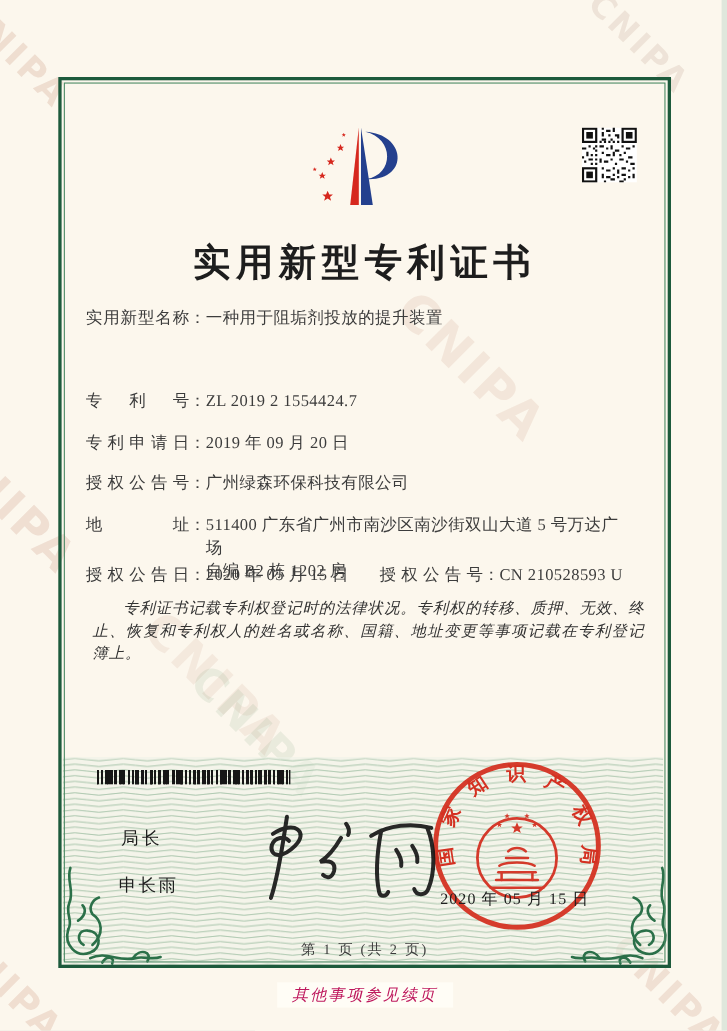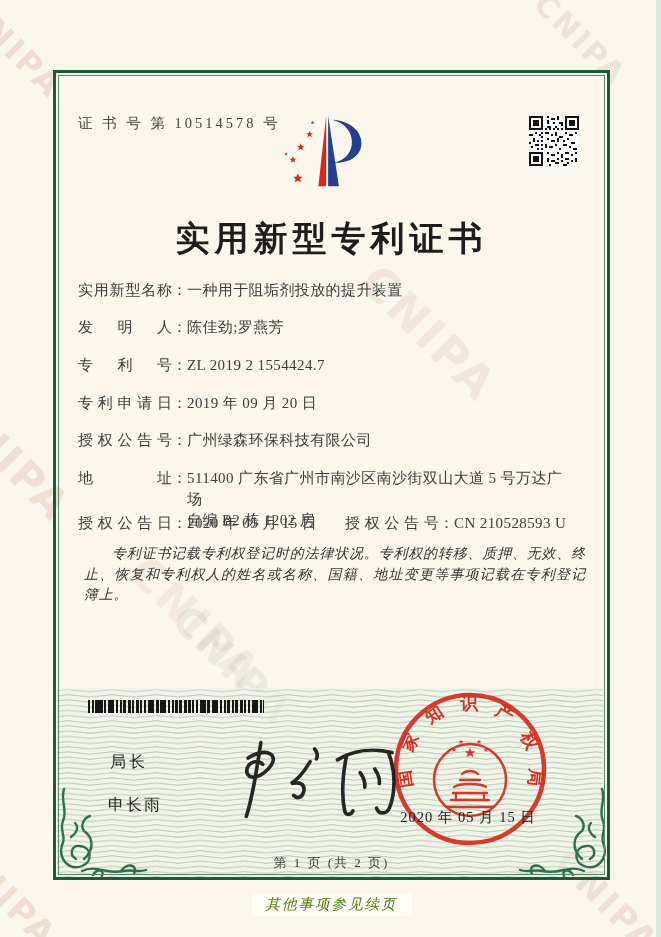--- a/index.html
+++ b/index.html
@@ -65,21 +65,21 @@
   
   .seal{position:absolute;left:390px;top:690px;z-index:5;}
   .seal-date{position:absolute;left:392px;top:808px;width:152px;text-align:center;font-size:14.5px;
              letter-spacing:1px;color:#202020;z-index:6;}
 
   
   .page-indicator{position:absolute;left:53px;top:854px;width:557px;text-align:center;font-size:13px;
                   letter-spacing:2px;color:#3d3d3d;z-index:5;}
   .continuation{position:absolute;left:53px;top:893px;width:557px;text-align:center;z-index:5;}
   .continuation span{display:inline-block;background:#fffdf6;padding:2px 14px;font-size:14.5px;
-                     font-style:italic;letter-spacing:2px;color:#4d7c0f;}
+                     font-style:italic;letter-spacing:2px;color:#be185d;}
 </style>
 </head>
 <body>
 
 <div class="page">
 
   <div class="edge-strip"></div>
 
   <div class="wm wm1">CNIPA</div>
   <div class="wm wm2">CNIPA</div>
@@ -119,21 +119,20 @@
       <path d="M25,84 C40,77 50,88 66,84 C74,82 81,86 89,83"></path>
       <path d="M64,84 C70,75 82,78 77,87"></path>
       <path d="M27,72 C38,62 36,50 27,44 C23,38 27,31 33,29"></path>
       <path d="M36,88 C40,81 48,83 45,89"></path>
       <path d="M14,50 C20,46 22,40 18,36"></path>
     </g>
   </svg>
 
   <div class="frame"></div>
 
-  <div class="cert-no">证 书 号 第 10514578 号</div>
 
   <svg class="logo" width="118" height="88" viewBox="0 0 120 90">
     <defs>
       <path id="st" d="M0,-10 L2.9,-3.1 9.5,-3.1 4.2,1.2 6.3,7.8 0,3.9 -6.3,7.8 -4.2,1.2 -9.5,-3.1 -2.9,-3.1 Z"></path>
     </defs>
     <polygon points="51,6 43,78 51,78" fill="#d6281e"></polygon>
     <polygon points="53,6 53,78 64,78" fill="#24408e"></polygon>
     <path d="M57,10 C96,12 98,56 58,54 C84,50 84,16 57,10 Z" fill="#24408e"></path>
     <use href="#st" transform="translate(22,70) scale(0.52)" fill="#d6281e"></use>
     <use href="#st" transform="translate(17,51) scale(0.36)" fill="#d6281e"></use>
@@ -164,23 +163,20 @@
                M9,18h1v1H9z M11,19h2v1h-2z M14,18h1v1h-1z M16,19h1v2h-1z M18,18h2v1h-2z M21,19h1v1h-1z M23,18h1v1h-1z
                M9,21h1v2H9z M11,22h2v1h-2z M14,21h1v1h-1z M16,22h1v1h-1z M18,21h2v1h-2z M21,22h1v1h-1z M19,23h1v1h-1z
                M13,23h2v1h-2z M23,21h1v2h-1z M10,24h1v1h-1z M17,24h2v1h-2z"></path>
     </g>
   </svg>
 
   <div class="doc-title">实用新型专利证书</div>
 
   <div class="row" style="top:280px">
     <span class="flabel">实用新型名称</span><span class="colon">：</span><span class="fvalue">一种用于阻垢剂投放的提升装置</span>
-  </div>
-  <div class="row" style="top:317px">
-    <span class="flabel">发明人</span><span class="colon">：</span><span class="fvalue">陈佳劲;罗燕芳</span>
   </div>
   <div class="row" style="top:355px">
     <span class="flabel">专利号</span><span class="colon">：</span><span class="fvalue">ZL 2019 2 1554424.7</span>
   </div>
   <div class="row" style="top:393px">
     <span class="flabel">专利申请日</span><span class="colon">：</span><span class="fvalue">2019 年 09 月 20 日</span>
   </div>
   <div class="row" style="top:430px">
     <span class="flabel">授权公告号</span><span class="colon">：</span><span class="fvalue">广州绿森环保科技有限公司</span>
   </div>

